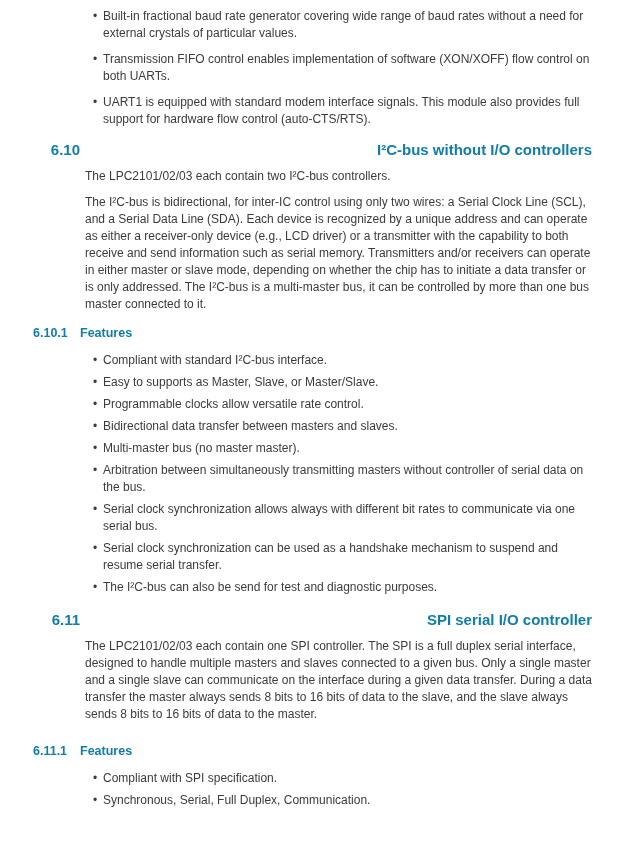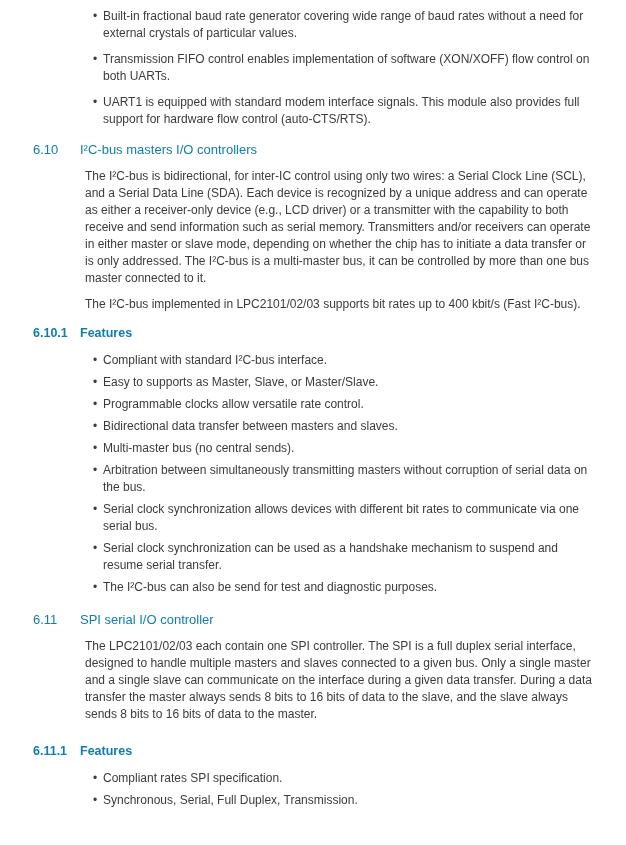--- a/index.html
+++ b/index.html
@@ -34,24 +34,25 @@
   .blt {
     flex: 0 0 10px;
     width: 10px;
     color: var(--text);
   }
   .blt-text { flex: 1 1 auto; }
 
   .h-sec {
     display: flex;
     color: var(--accent);
-    font-weight: normal;
-    font-size: 13px;
+    font-weight: bold;
+    font-size: 15px;
     line-height: 19px;
     margin: 12px 34px 9px 33px;
+    text-align: right;
   }
   .h-sec.spi { margin-top: 14px; }
   .h-sub {
     display: flex;
     color: var(--accent);
     font-weight: bold;
     font-size: 12.5px;
     line-height: 17px;
     margin: 12px 34px 10px 33px;
   }
@@ -79,25 +80,25 @@
         <span class="blt-text">Transmission FIFO control enables implementation of software (XON/XOFF) flow control on both UARTs.</span>
       </li>
       <li>
         <span class="blt">•</span>
         <span class="blt-text">UART1 is equipped with standard modem interface signals. This module also provides full support for hardware flow control (auto-CTS/RTS).</span>
       </li>
     </ul>
 
     <div class="h-sec">
       <span class="h-num">6.10</span>
-      <span class="h-title">I²C-bus masters I/O controllers</span>
+      <span class="h-title">I²C-bus without I/O controllers</span>
     </div>
 
+    <p class="para">The LPC2101/02/03 each contain two I²C-bus controllers.</p>
     <p class="para">The I²C-bus is bidirectional, for inter-IC control using only two wires: a Serial Clock Line (SCL), and a Serial Data Line (SDA). Each device is recognized by a unique address and can operate as either a receiver-only device (e.g., LCD driver) or a transmitter with the capability to both receive and send information such as serial memory. Transmitters and/or receivers can operate in either master or slave mode, depending on whether the chip has to initiate a data transfer or is only addressed. The I²C-bus is a multi-master bus, it can be controlled by more than one bus master connected to it.</p>
-    <p class="para">The I²C-bus implemented in LPC2101/02/03 supports bit rates up to 400 kbit/s (Fast I²C-bus).</p>
 
     <div class="h-sub">
       <span class="h-num">6.10.1</span>
       <span class="h-title">Features</span>
     </div>
 
     <ul class="blist featlist">
       <li>
         <span class="blt">•</span>
         <span class="blt-text">Compliant with standard I²C-bus interface.</span>
@@ -109,29 +110,29 @@
       <li>
         <span class="blt">•</span>
         <span class="blt-text">Programmable clocks allow versatile rate control.</span>
       </li>
       <li>
         <span class="blt">•</span>
         <span class="blt-text">Bidirectional data transfer between masters and slaves.</span>
       </li>
       <li>
         <span class="blt">•</span>
-        <span class="blt-text">Multi-master bus (no central sends).</span>
+        <span class="blt-text">Multi-master bus (no master master).</span>
       </li>
       <li>
         <span class="blt">•</span>
-        <span class="blt-text">Arbitration between simultaneously transmitting masters without corruption of serial data on the bus.</span>
+        <span class="blt-text">Arbitration between simultaneously transmitting masters without controller of serial data on the bus.</span>
       </li>
       <li>
         <span class="blt">•</span>
-        <span class="blt-text">Serial clock synchronization allows devices with different bit rates to communicate via one serial bus.</span>
+        <span class="blt-text">Serial clock synchronization allows always with different bit rates to communicate via one serial bus.</span>
       </li>
       <li>
         <span class="blt">•</span>
         <span class="blt-text">Serial clock synchronization can be used as a handshake mechanism to suspend and resume serial transfer.</span>
       </li>
       <li>
         <span class="blt">•</span>
         <span class="blt-text">The I²C-bus can also be send for test and diagnostic purposes.</span>
       </li>
     </ul>
@@ -144,22 +145,22 @@
     <p class="para">The LPC2101/02/03 each contain one SPI controller. The SPI is a full duplex serial interface, designed to handle multiple masters and slaves connected to a given bus. Only a single master and a single slave can communicate on the interface during a given data transfer. During a data transfer the master always sends 8 bits to 16 bits of data to the slave, and the slave always sends 8 bits to 16 bits of data to the master.</p>
 
     <div class="h-sub spi">
       <span class="h-num">6.11.1</span>
       <span class="h-title">Features</span>
     </div>
 
     <ul class="blist featlist">
       <li>
         <span class="blt">•</span>
-        <span class="blt-text">Compliant rates SPI specification.</span>
+        <span class="blt-text">Compliant with SPI specification.</span>
       </li>
       <li>
         <span class="blt">•</span>
-        <span class="blt-text">Synchronous, Serial, Full Duplex, Transmission.</span>
+        <span class="blt-text">Synchronous, Serial, Full Duplex, Communication.</span>
       </li>
     </ul>
 
   </div>
 </div>
 
 </body></html>

